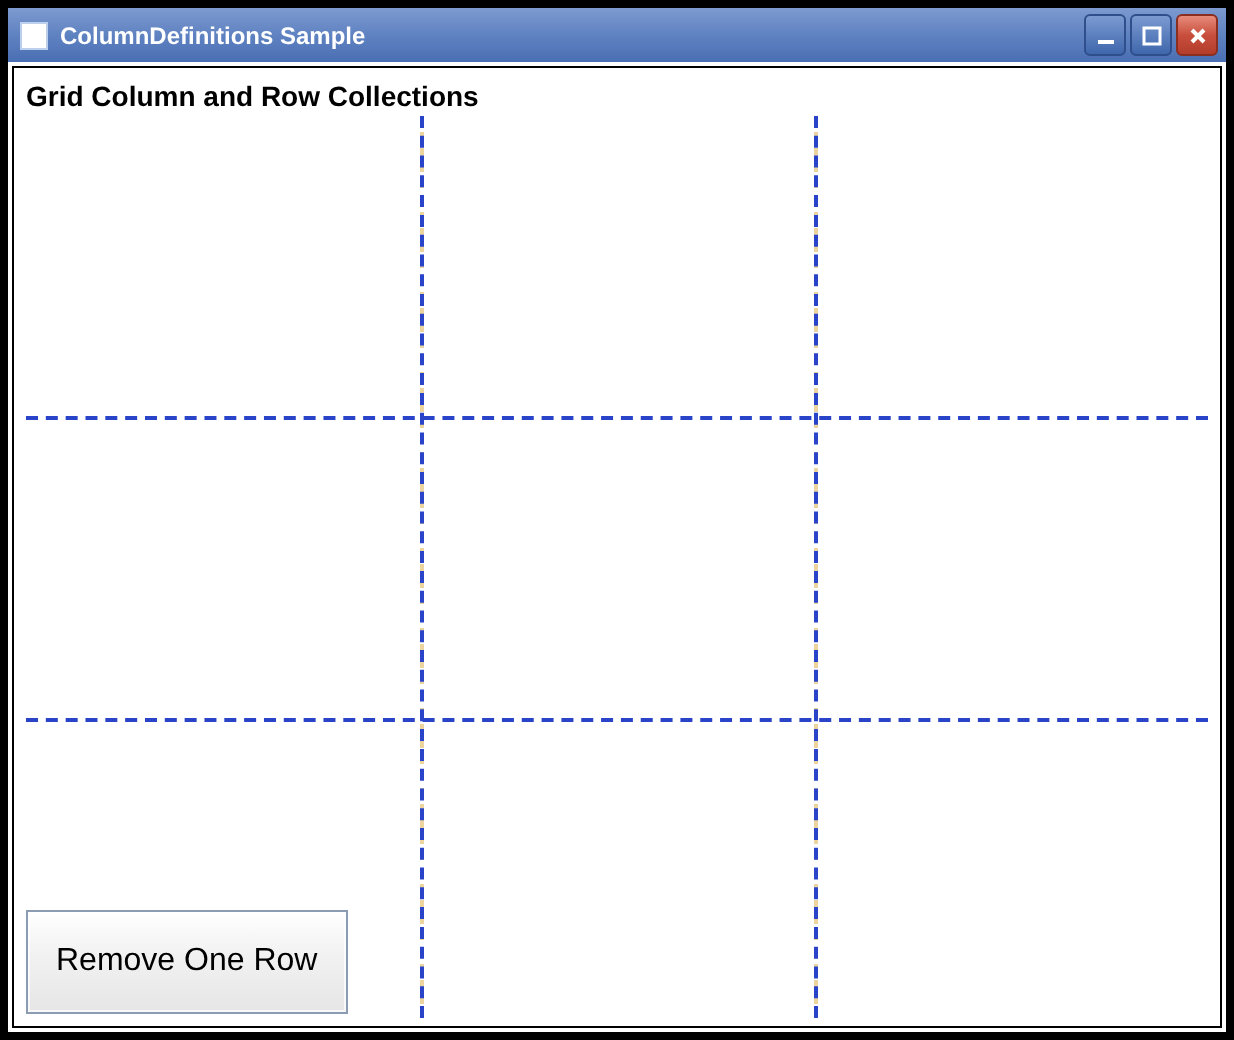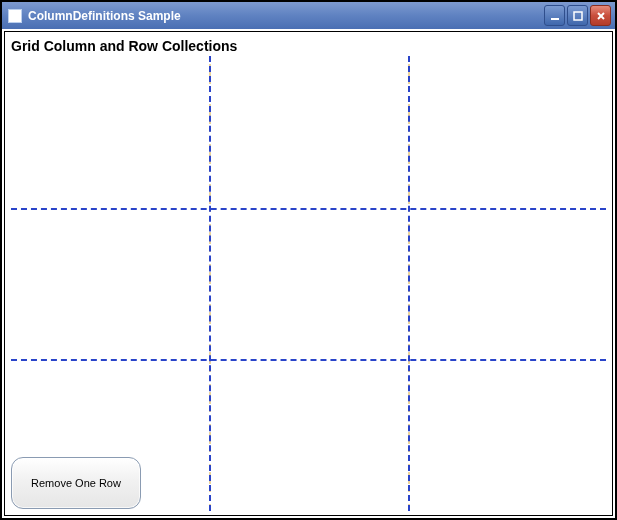--- a/index.html
+++ b/index.html
@@ -12,21 +12,21 @@
       background: #fff;
       width: 617px;
       height: 520px;
       overflow: hidden;
     }
     .window {
       width: 617px;
       height: 520px;
       display: flex;
       flex-direction: column;
-      border: 2px solid #000000;
+      border: 4px solid #000000;
     }
     .titlebar {
       height: 27px;
       background: linear-gradient(to bottom, #7d9ad0 0%, #5f82c1 50%, #4a6fb3 100%);
       display: flex;
       align-items: center;
       padding-left: 6px;
       padding-right: 4px;
       color: #fff;
       font-size: 12px;
@@ -124,25 +124,25 @@
     .button-wrap {
       position: absolute;
       left: 6px;
       bottom: 6px;
     }
     .remove-btn {
       min-width: 130px;
       height: 52px;
       padding: 0 14px;
       font-family: "Segoe UI", Tahoma, Arial, sans-serif;
-      font-size: 11px;
+      font-size: 16px;
       color: #000;
       background: linear-gradient(to bottom, #ffffff 0%, #f1f1f1 45%, #e6e6e6 100%);
       border: 1px solid #8a9bb2;
-      border-radius: 12px;
+      border-radius: 0;
       cursor: default;
       text-align: center;
       display: flex;
       align-items: center;
       justify-content: center;
       box-shadow: inset 0 0 0 1px rgba(255,255,255,0.7);
     }
   </style>
 </head>
 <body>

